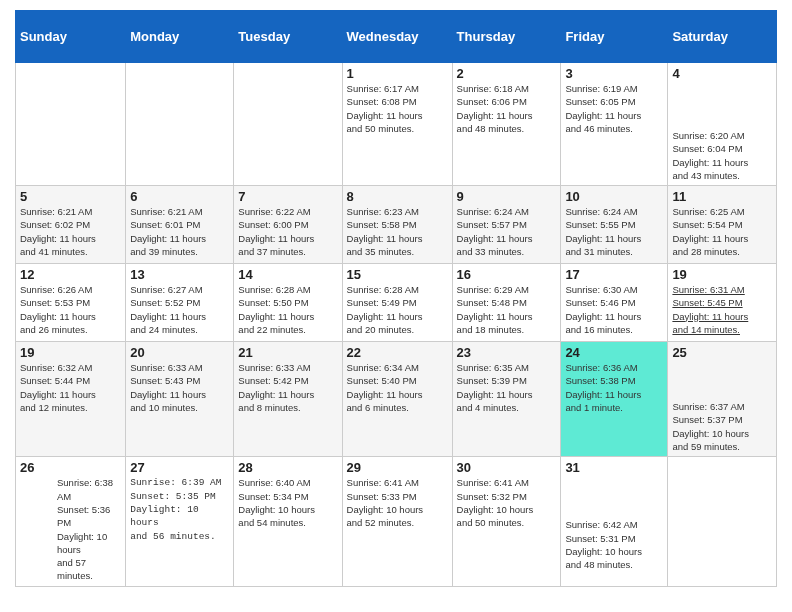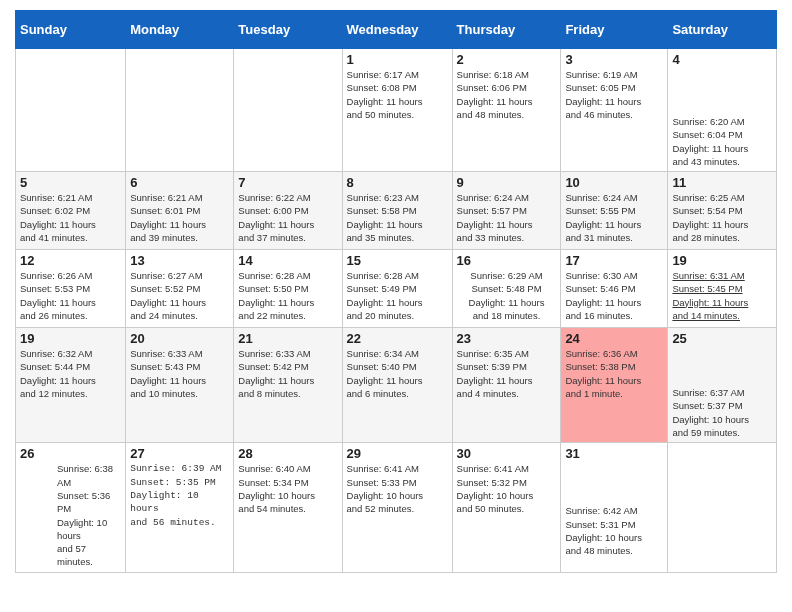--- a/index.html
+++ b/index.html
@@ -54,21 +54,21 @@
     }
     .calendar {
       width: 100%;
       border-collapse: collapse;
     }
     .calendar th {
       background-color: #1565c0;
       color: #fff;
       font-size: 13px;
       font-weight: bold;
-      padding: 11px 4px;
+      padding: 18px 4px;
       text-align: left;
       border: 1px solid #1565c0;
     }
     .calendar td {
       border: 1px solid #ccc;
       vertical-align: top;
       padding: 3px 4px;
       width: 113px;
       height: 78px;
       background: #fff;
@@ -218,21 +218,21 @@
           </td>
           <td>
             <span class="day-num">15</span>
             <div class="day-info" style="white-space: pre-line;">Sunrise: 6:28 AM
 Sunset: 5:49 PM
 Daylight: 11 hours
 and 20 minutes.</div>
           </td>
           <td>
             <span class="day-num">16</span>
-            <div class="day-info" style="white-space: pre-line; text-align: center;">Sunrise: 6:29 AM
+            <div class="day-info" style="white-space: pre-line;">Sunrise: 6:29 AM
 Sunset: 5:48 PM
 Daylight: 11 hours
 and 18 minutes.</div>
           </td>
           <td>
             <span class="day-num">17</span>
             <div class="day-info" style="white-space: pre-line;">Sunrise: 6:30 AM
 Sunset: 5:46 PM
 Daylight: 11 hours
 and 16 minutes.</div>
@@ -274,21 +274,21 @@
 Daylight: 11 hours
 and 6 minutes.</div>
           </td>
           <td style="background: rgb(245, 245, 245);">
             <span class="day-num">23</span>
             <div class="day-info" style="white-space: pre-line;">Sunrise: 6:35 AM
 Sunset: 5:39 PM
 Daylight: 11 hours
 and 4 minutes.</div>
           </td>
-          <td style="background: #fca5a5; margin-left: 45px;">
+          <td style="background: #5eead4; margin-left: 45px;">
             <span class="day-num">24</span>
             <div class="day-info" style="white-space: pre-line;">Sunrise: 6:36 AM
 Sunset: 5:38 PM
 Daylight: 11 hours
 and 1 minute.</div>
           </td>
           <td style="background: rgb(245, 245, 245);">
             <span class="day-num">25</span>
             <div class="day-info" style="white-space: pre-line; margin-top: 40px;">Sunrise: 6:37 AM
 Sunset: 5:37 PM

